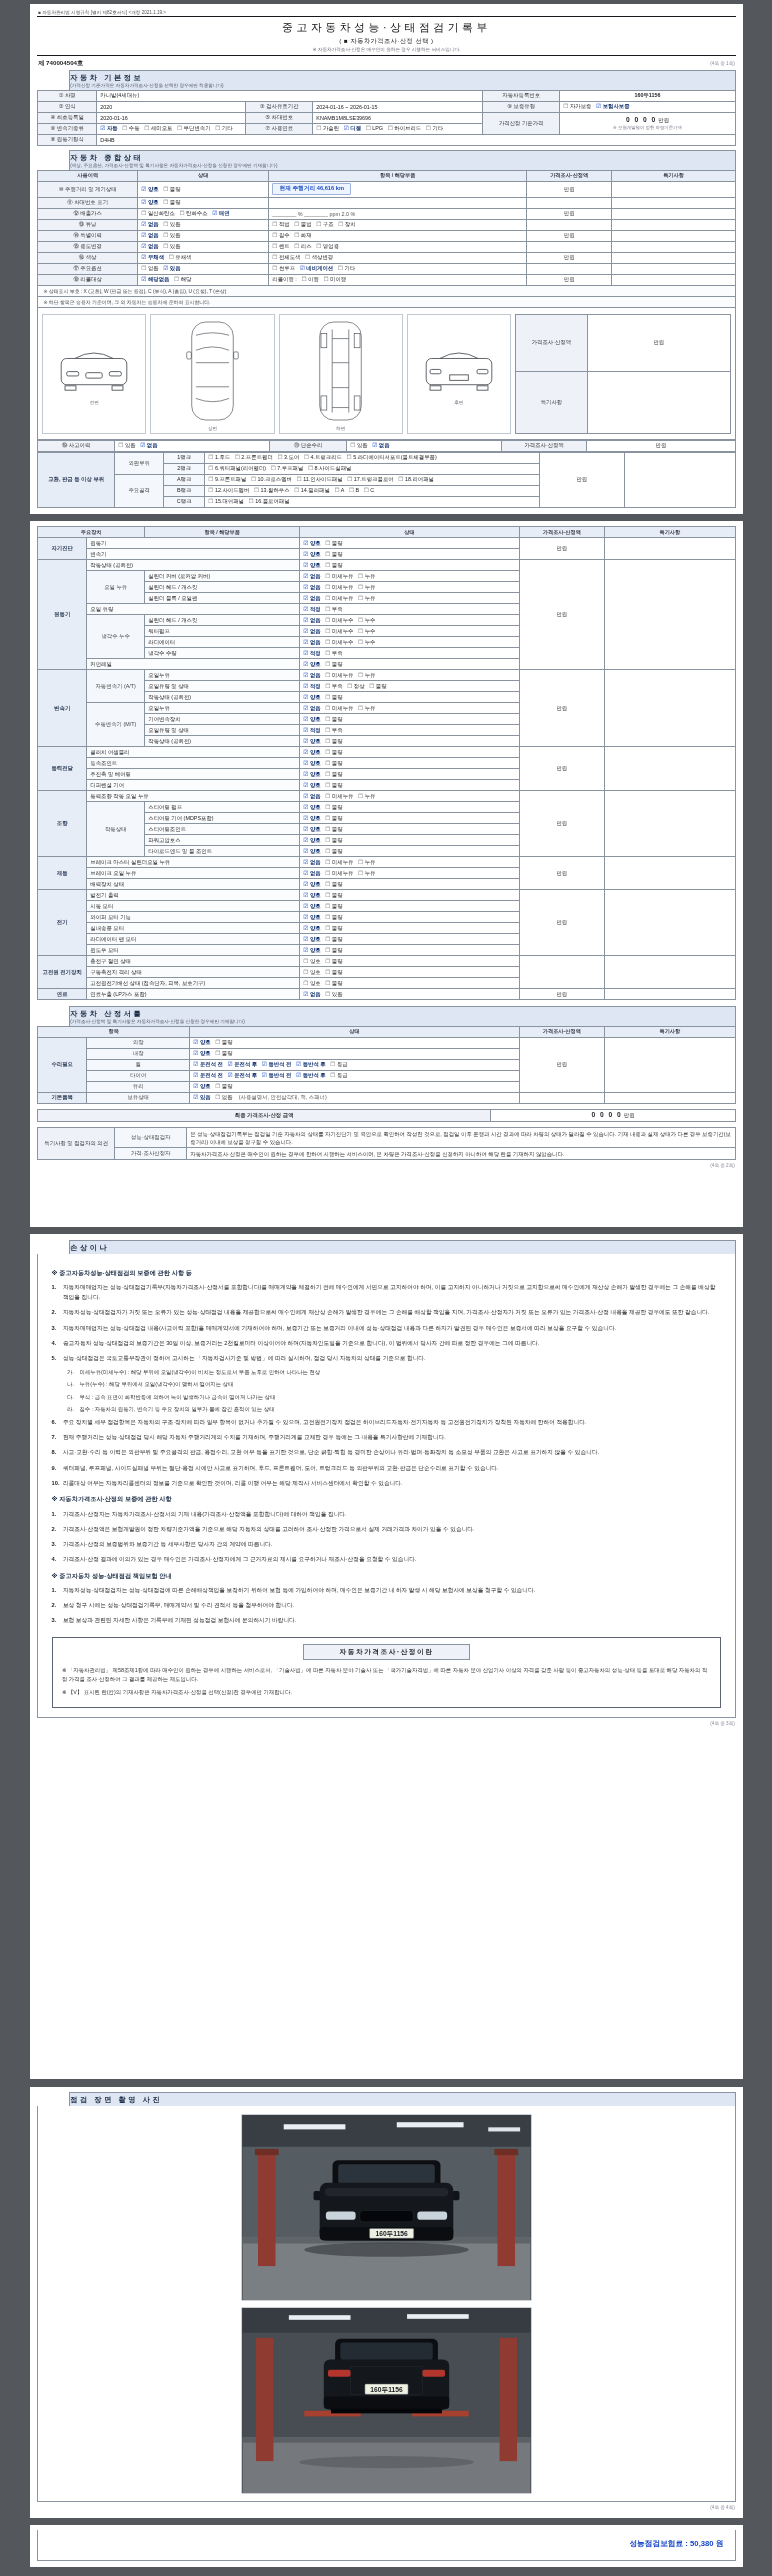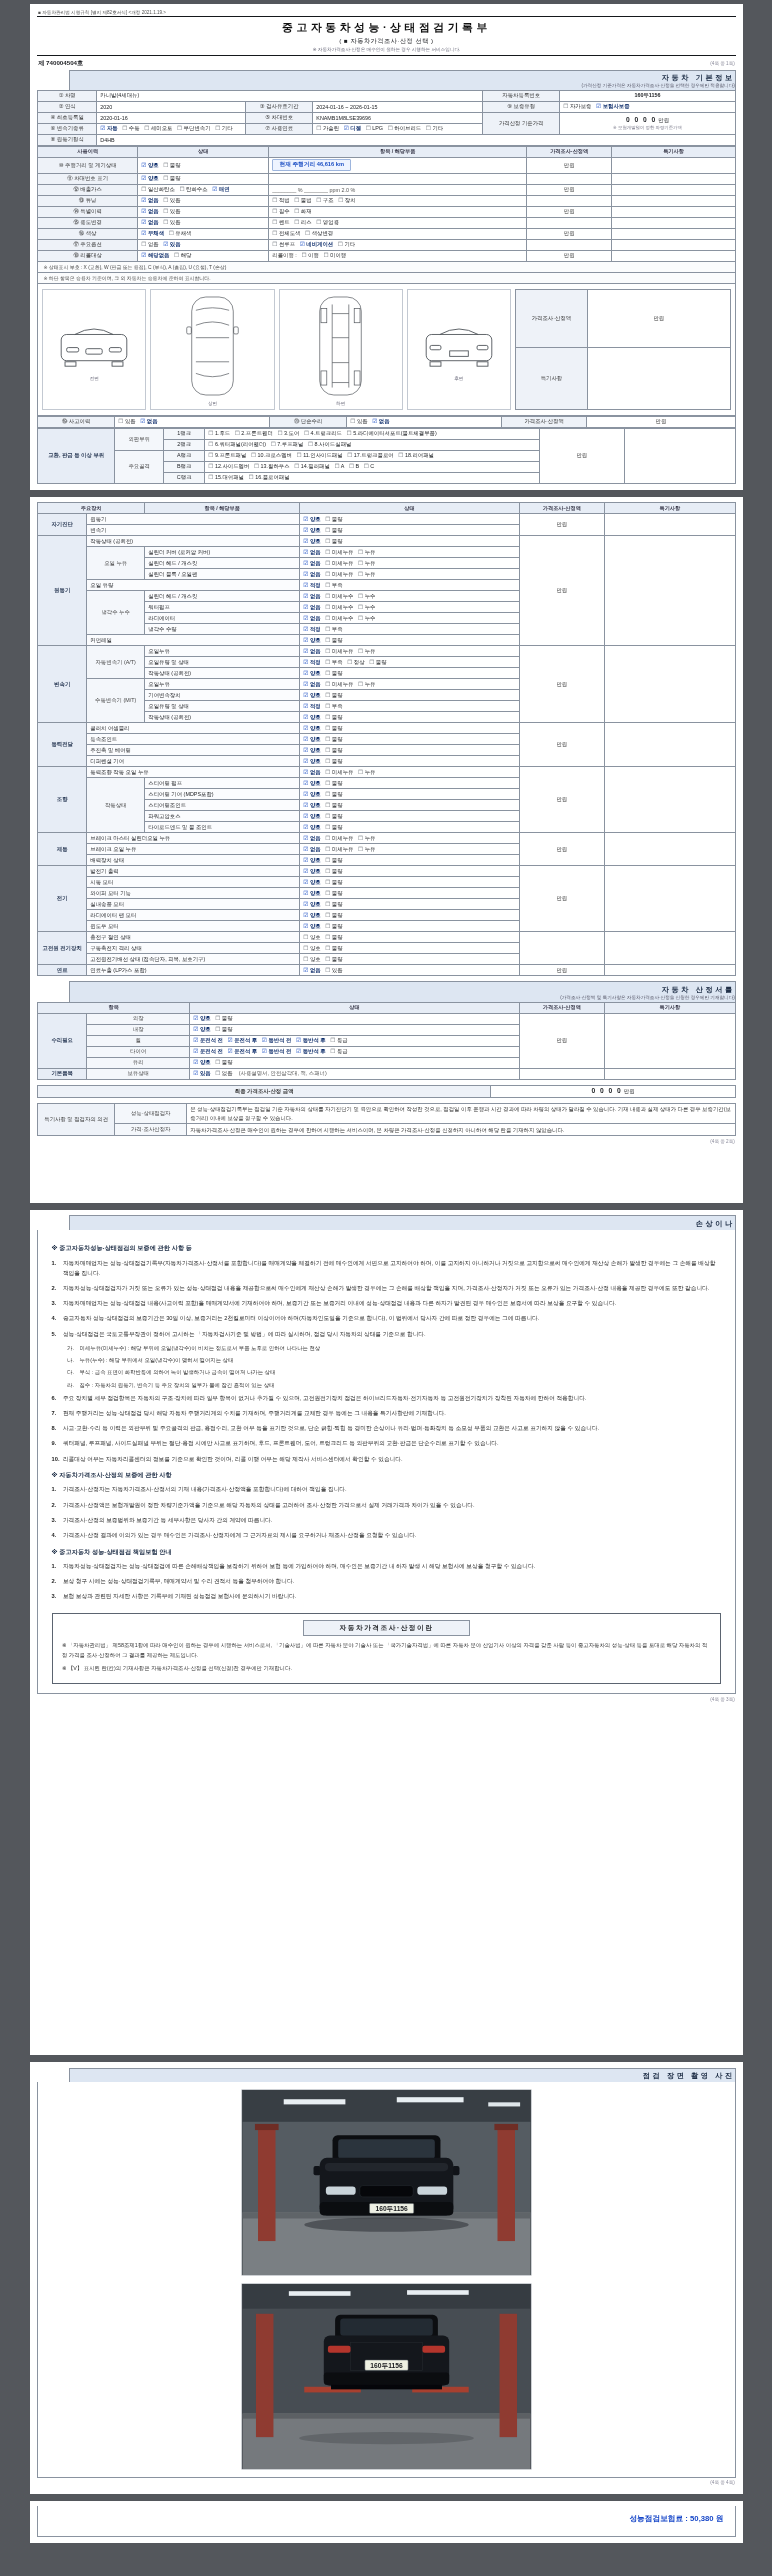--- a/index.html
+++ b/index.html
@@ -3,27 +3,27 @@
 <meta charset="utf-8">
 <style>
   html,body{margin:0;padding:0;}
   body{width:773px;height:2576px;background:#54575c;overflow:hidden;
        font-family:"Liberation Sans","DejaVu Sans",sans-serif;color:#1c1e22;}
   .wrap{padding-top:4.1px;}
   .sheet{width:713px;margin:0 auto;background:#ffffff;padding:5.2px 7.2px 6.2px;box-sizing:border-box;}
   .gap{height:7.2px;}
   .topnote{display:flex;justify-content:space-between;font-size:4.6px;color:#555;padding:0.5px 1px 1.5px;}
   .titlebox{border-top:1px solid #15181c;border-bottom:0.5px solid #15181c;text-align:center;padding:4.1px 0 3.1px;}
-  .doc-title{font-size:10.8px;font-weight:bold;letter-spacing:3.6px;color:#111;}
+  .doc-title{font-size:10.8px;font-weight:normal;letter-spacing:3.6px;color:#111;}
   .doc-select{font-size:6.2px;margin-top:1.5px;letter-spacing:0.5px;}
   .doc-select-note{font-size:4.6px;color:#667;margin-top:1px;}
   .numrow{display:flex;justify-content:space-between;align-items:center;padding:2.6px 1px 2.1px;}
   .docnum{font-size:6.2px;font-weight:bold;}
   .pagenote{font-size:4.6px;color:#889;}
-  .secbar{border:0.5px solid #8a93a0;border-bottom:none;background:#dde6f2;text-align:right;padding:2.1px 0 1.5px;margin-left:32px;}
+  .secbar{border:0.5px solid #8a93a0;border-bottom:none;background:#dde6f2;text-align:left;padding:2.1px 0 1.5px;margin-left:32px;}
   .secbar .t{font-size:7.2px;font-weight:bold;letter-spacing:2.6px;color:#203048;}
   .secbar .s{font-size:4.6px;color:#556;margin-top:0.5px;}
   table.frm{width:100%;border-collapse:collapse;table-layout:fixed;}
   .frm td,.frm th{border:0.5px solid #8a93a0;font-size:5.4px;padding:1.5px 3.1px;vertical-align:middle;word-break:break-all;}
   .frm th{background:#e7edf6;font-size:5.2px;padding:1.5px 1px;color:#334;}
   .lab{background:#eef2f8;text-align:center;color:#333;}
   .subl{background:#f4f7fb;text-align:center;color:#444;}
   .grp{background:#e7edf6;text-align:center;font-weight:bold;color:#2a3a55;}
   .item{background:#fbfcfe;}
   .center{text-align:center;}
@@ -132,20 +132,24 @@
         <td class="lab">⑦ 사용연료</td>
         <td class="state"><span class="cb"><span class="bx">☐</span><span class="lb"> 가솔린</span></span><span class="cb on"><span class="bx">☑</span><span class="lb"> 디젤</span></span><span class="cb"><span class="bx">☐</span><span class="lb"> LPG</span></span><span class="cb"><span class="bx">☐</span><span class="lb"> 하이브리드</span></span><span class="cb"><span class="bx">☐</span><span class="lb"> 기타</span></span></td>
       </tr>
       <tr>
         <td class="lab">⑧ 원동기형식</td>
         <td colspan="5">D4HB</td>
       </tr>
     </tbody>
       </table>
 
+    <div class="secbar" style="margin-top:4.1px">
+      <div class="t">자동차 종합상태</div>
+      <div class="s">(색상, 주요옵션, 가격조사·산정액 및 특기사항은 자동차가격조사·산정을 신청한 경우에만 기재합니다)</div>
+    </div>
     <table class="frm">
       <colgroup>
           <col style="width:100px">
           <col style="width:131px">
           <col style="width:258px">
           <col style="width:85px">
           <col>
         </colgroup>
       <tbody>
           <tr>

